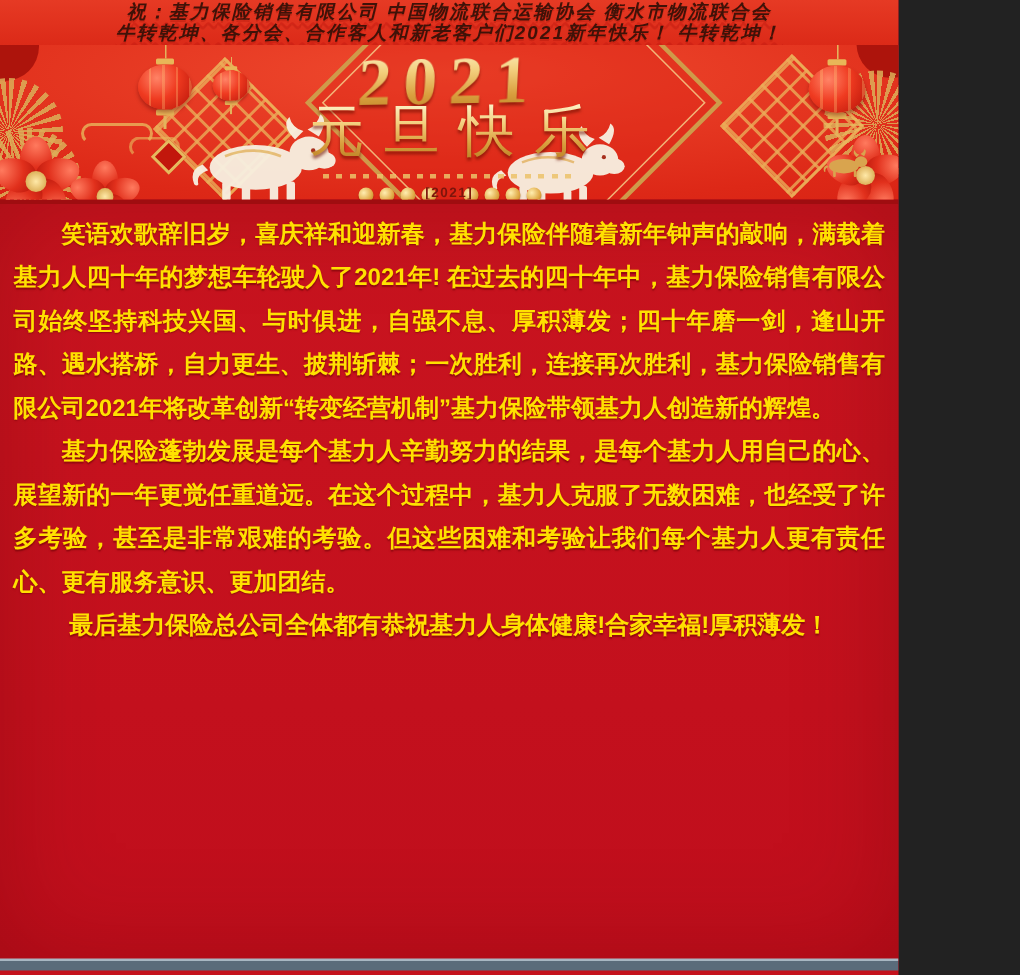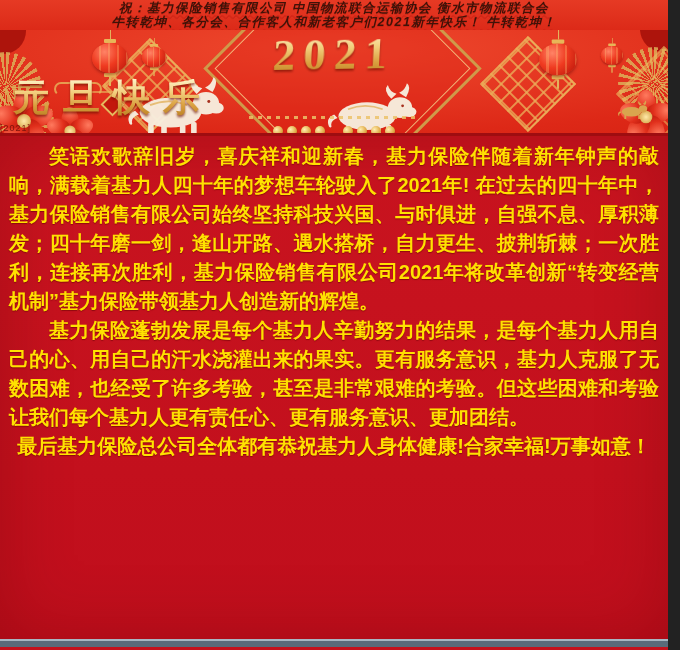--- a/index.html
+++ b/index.html
@@ -1,17 +1,17 @@
 <!DOCTYPE html>
 <html><head>
 <meta charset="utf-8">
 <style>
   html,body{margin:0;padding:0;background:#222;}
   .stage{
-    position:relative;width:668px;height:650px;overflow:hidden;
+    position:relative;width:599px;height:650px;overflow:hidden;
     font-family:"Liberation Sans",sans-serif;
     background:#c4121d;
   }
   
   .cal-header{
     height:30px;box-sizing:border-box;padding-top:2px;text-align:center;
     background:linear-gradient(180deg,#e63a24 0%,#dc2a18 100%);
   }
   .cal-line{
     font-size:12.5px;line-height:13.5px;font-weight:700;font-style:italic;
@@ -46,37 +46,37 @@
     background:linear-gradient(180deg,#fdf3c8 0%,#f3cf7e 35%,#d99f3e 70%,#bb8124 100%);
     -webkit-background-clip:text;background-clip:text;color:transparent;
     filter:drop-shadow(0 2px 1px rgba(110,15,0,.65));
   }
   .banner-year{
     position:absolute;left:0;right:0;top:1px;text-align:center;z-index:5;
     font-family:"Liberation Serif",serif;font-weight:700;font-size:45px;line-height:46px;
     letter-spacing:8px;transform:skewX(-4deg) rotate(-1deg);
   }
   .banner-greeting{
-    position:absolute;left:0;right:0;top:49px;z-index:5;
-    font-weight:700;font-size:37px;line-height:38px;letter-spacing:13px;text-indent:13px;
+    position:absolute;left:0;right:0;top:39px;text-align:center;z-index:5;
+    font-weight:400;font-size:37px;line-height:38px;letter-spacing:13px;text-indent:13px;
   }
   .ornament-dots{
     position:absolute;left:50%;top:86px;width:170px;height:3px;margin-left:-85px;z-index:5;
     background:repeating-linear-gradient(90deg,#ecc269 0 4px,transparent 4px 9px);opacity:.85;
   }
   .coin-row{position:absolute;left:50%;top:92px;transform:translateX(-50%);z-index:6;white-space:nowrap;}
   .coin{
     display:inline-block;width:10px;height:10px;border-radius:50%;margin:0 2px;
     background:radial-gradient(circle at 35% 35%,#ffeeb0,#e0a945 60%,#a87320);
     box-shadow:0 1px 1px rgba(80,0,0,.4);
   }
   .coin-gap{display:inline-block;width:14px;}
   .year-tag{
-    position:absolute;left:0;right:0;bottom:0;text-align:left;z-index:6;
-    font-size:9px;line-height:10px;color:#7d150c;font-weight:400;letter-spacing:1px;
+    position:absolute;left:0;right:0;bottom:0;text-align:center;z-index:6;
+    font-size:9px;line-height:10px;color:#7d150c;font-weight:700;letter-spacing:1px;
   }
   .company{
     position:absolute;right:16px;bottom:10px;z-index:7;display:flex;align-items:center;gap:4px;
     color:#8e1a10;font-weight:700;font-size:15px;letter-spacing:2px;white-space:nowrap;
     text-shadow:0 1px 0 rgba(255,160,120,.25);
   }
   .ox{position:absolute;z-index:4;color:#f7efdf;opacity:.96;}
   .ox-left{left:122px;bottom:-8px;}
   .ox-center{left:322px;bottom:-10px;}
   .ox-logo{position:static;color:#d9a44e;opacity:1;}
@@ -135,21 +135,21 @@
   .corner-petal{position:absolute;width:46px;height:46px;border-radius:50%;background:#ad140c;z-index:0;}
   .cp-l{left:-20px;top:-22px;}
   .cp-r{right:-18px;top:-24px;}
   
   .body-text{
     height:503px;box-sizing:border-box;padding:6px 9px 0;
     background:linear-gradient(180deg,#c9141f 0%,#c00e1c 100%);
     box-shadow:inset 0 0 70px rgba(90,0,0,.28);
   }
   .body-text p{
-    margin:0;font-size:20px;line-height:29px;font-weight:700;color:#ffe100;
+    margin:0;font-size:16px;line-height:29px;font-weight:700;color:#ffe100;
     text-shadow:0 1px 1px rgba(100,0,0,.55);
   }
   p.indent{text-indent:2em;text-align:justify;}
   p.closing{text-align:center;}
   
   .footer-bar{
     height:8px;
     background:linear-gradient(180deg,#a7b6c2 0 2px,#5a6b7a 2px 100%);
   }
 </style>
@@ -293,18 +293,18 @@
         <i></i>
         <i></i>
         <i></i>
         <i></i>
         <b></b>
       </div>
   </div>
 
   <div class="body-text">
     <p class="indent">笑语欢歌辞旧岁，喜庆祥和迎新春，基力保险伴随着新年钟声的敲响，满载着基力人四十年的梦想车轮驶入了2021年! 在过去的四十年中，基力保险销售有限公司始终坚持科技兴国、与时俱进，自强不息、厚积薄发；四十年磨一剑，逢山开路、遇水搭桥，自力更生、披荆斩棘；一次胜利，连接再次胜利，基力保险销售有限公司2021年将改革创新“转变经营机制”基力保险带领基力人创造新的辉煌。</p>
-    <p class="indent">基力保险蓬勃发展是每个基力人辛勤努力的结果，是每个基力人用自己的心、用自己的汗水浇灌出来的果实。更有服务意识，基力人克服了无数困难，也经受了许多考验，甚至是非常艰难的考验。但这些困难和考验让我们每个基力人更有责任心、更有服务意识、更加团结。</p>
-    <p class="closing">最后基力保险总公司全体都有恭祝基力人身体健康!合家幸福!万事如意！</p>
+    <p class="indent">基力保险蓬勃发展是每个基力人辛勤努力的结果，是每个基力人用自己的心、展望新的一年更觉任重道远。在这个过程中，基力人克服了无数困难，也经受了许多考验，甚至是非常艰难的考验。但这些困难和考验让我们每个基力人更有责任心、更有服务意识、更加团结。</p>
+    <p class="closing">最后基力保险总公司全体都有恭祝基力人身体健康!合家幸福!厚积薄发！</p>
   </div>
 
   <div class="footer-bar"></div>
 </div>
 
 </body></html>

